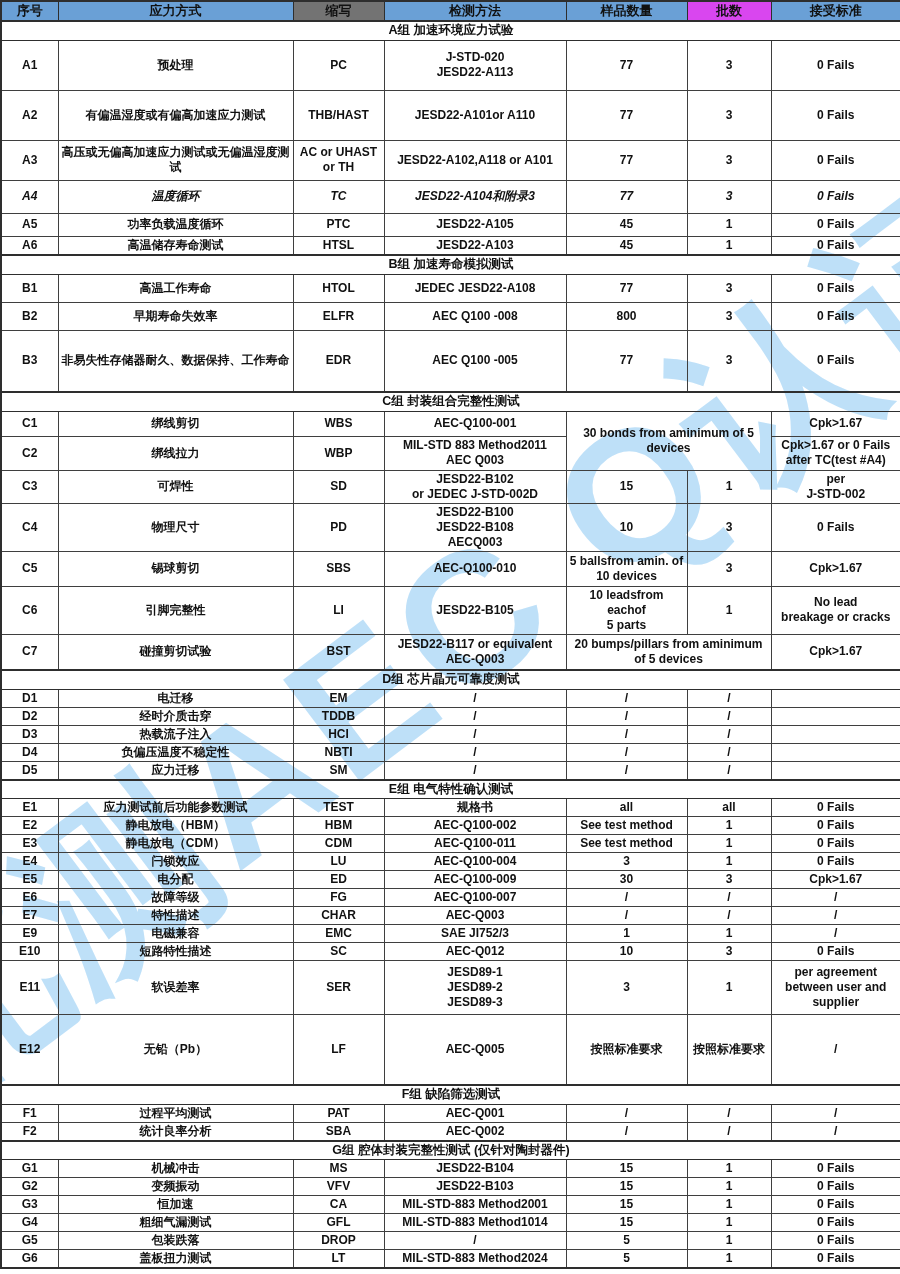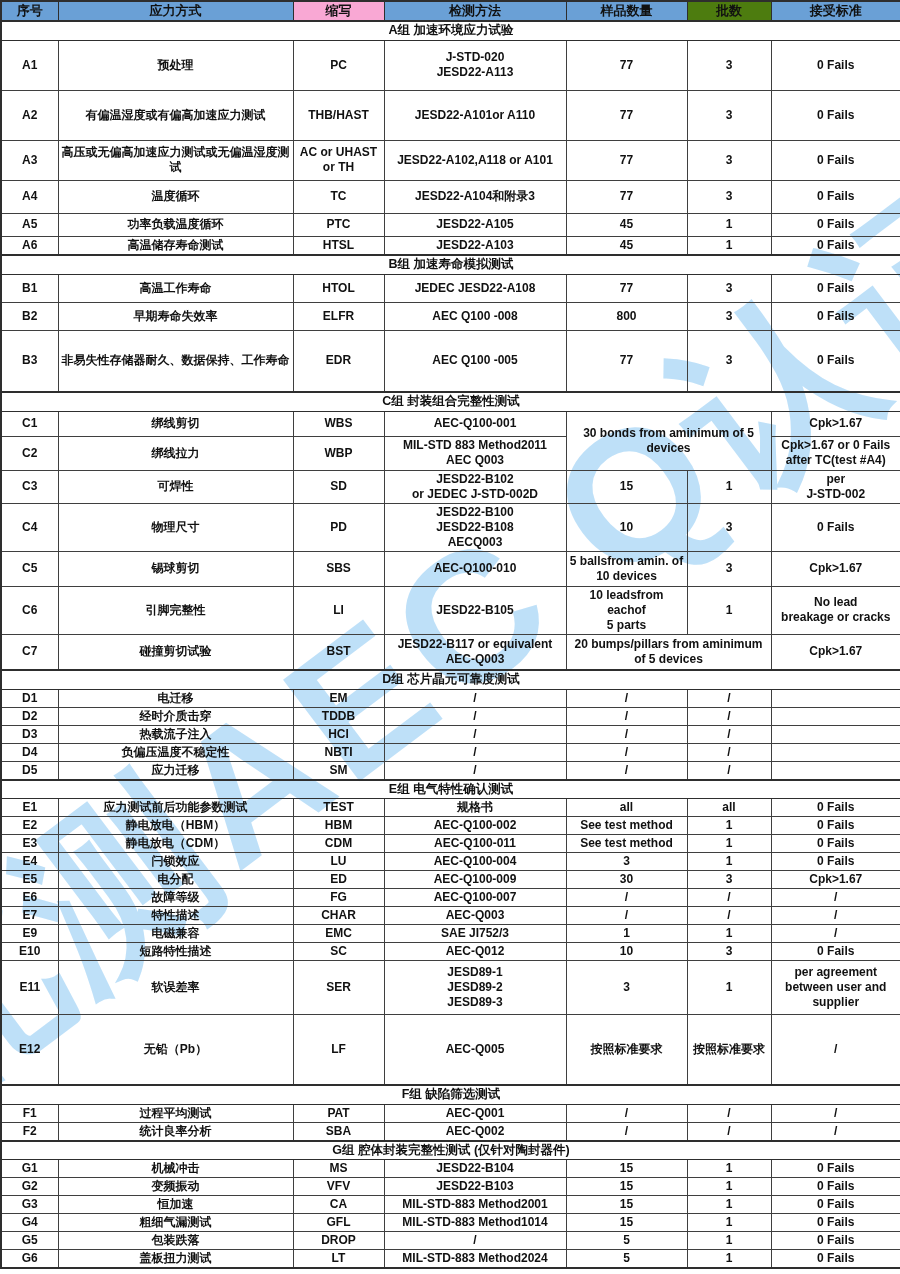--- a/index.html
+++ b/index.html
@@ -76,24 +76,24 @@
         <col style="width: 91px;">
         <col style="width: 182px;">
         <col style="width: 121px;">
         <col style="width: 84px;">
         <col style="width: 130px;">
       </colgroup>
     <thead>
       <tr>
           <th style="background: rgb(106, 160, 214);">序号</th>
           <th style="background: rgb(106, 160, 214); margin-top: 28px;">应力方式</th>
-          <th style="background: #f9a8d4;">缩写</th>
+          <th style="background: #737373;">缩写</th>
           <th style="background: rgb(106, 160, 214);">检测方法</th>
           <th style="background: rgb(106, 160, 214);">样品数量</th>
-          <th style="background: #4d7c0f;">批数</th>
+          <th style="background: #d946ef;">批数</th>
           <th style="background: rgb(106, 160, 214);">接受标准</th>
         </tr>
     </thead>
     <tbody>
         <tr class="section-row">
           <td colspan="7">A组 加速环境应力试验</td>
         </tr>
         <tr style="height: 50px;">
           <td class="cid">A1</td>
           <td class="cname">预处理</td>
@@ -116,21 +116,21 @@
         <tr style="height: 40px; margin-top: 16px;">
           <td class="cid">A3</td>
           <td class="cname">高压或无偏高加速应力测试或无偏温湿度测试</td>
           <td class="cabbr">AC or UHAST
 or TH</td>
           <td class="cmeth">JESD22-A102,A118 or A101</td>
           <td class="csamp">77</td>
           <td class="cbatch">3</td>
           <td class="cacc">0 Fails</td>
         </tr>
-        <tr style="height: 33px;">
+        <tr style="height: 33px; font-style: italic;">
           <td class="cid">A4</td>
           <td class="cname">温度循环</td>
           <td class="cabbr">TC</td>
           <td class="cmeth">JESD22-A104和附录3</td>
           <td class="csamp">77</td>
           <td class="cbatch">3</td>
           <td class="cacc">0 Fails</td>
         </tr>
         <tr style="height: 23px;">
           <td class="cid">A5</td>

